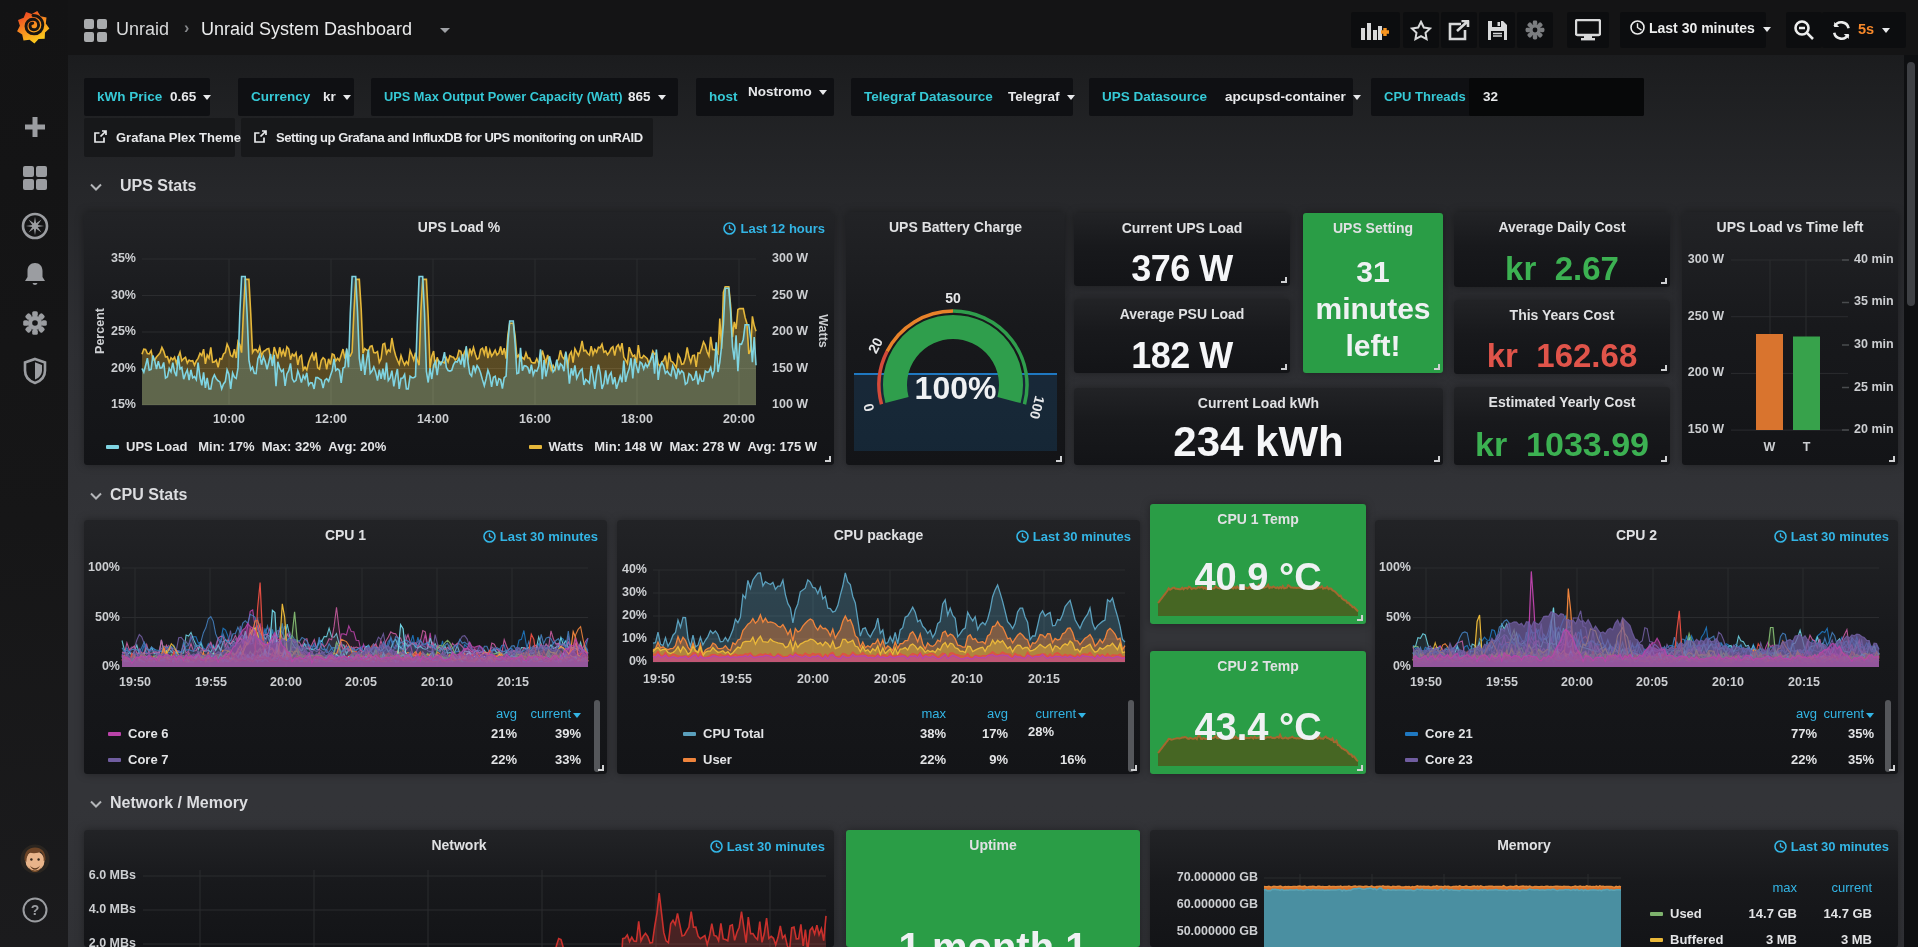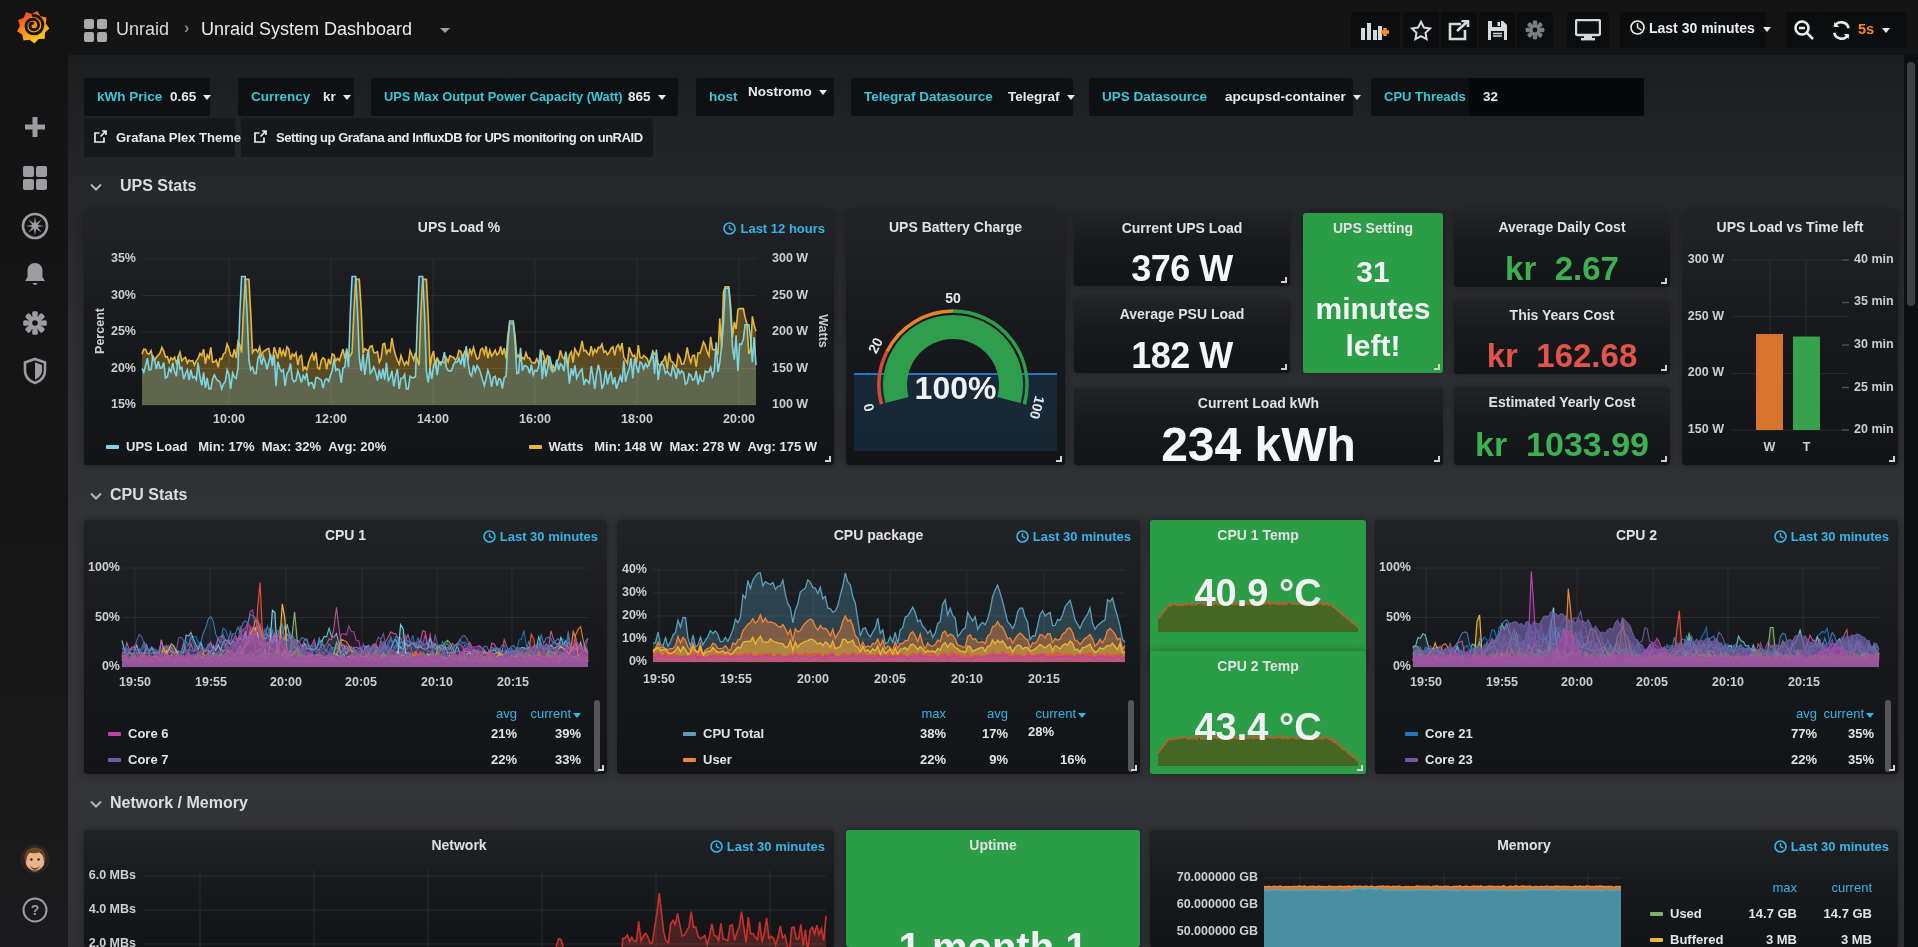--- a/index.html
+++ b/index.html
@@ -298,21 +298,21 @@
     <div class="bignum" style="top:38px;font-size:36px;line-height:1;color:#f5f6f8"><span style="letter-spacing:-0.5px">376 W</span></div>
     <i class="rs"></i>
   </div>
 <div class="panel" style="left:1074px;top:299px;width:216px;height:74px">
     <div class="pt">Average PSU Load</div>
     <div class="bignum" style="top:39px;font-size:36px;line-height:1;color:#f5f6f8"><span style="letter-spacing:-0.5px">182 W</span></div>
     <i class="rs"></i>
   </div>
 <div class="panel" style="left:1074px;top:388px;width:369px;height:77px">
     <div class="pt">Current Load kWh</div>
-    <div class="bignum" style="top:33px;font-size:48px;line-height:1;color:#f5f6f8">234 kWh</div>
+    <div class="bignum" style="top:33px;font-size:42px;line-height:1;color:#f5f6f8">234 kWh</div>
     <i class="rs"></i>
   </div>
 <div class="panel green" style="left:1303px;top:213px;width:140px;height:160px">
     <div class="pt">UPS Setting</div>
     <div class="bignum" style="top:40px;font-size:30px;line-height:37px">31<br>minutes<br>left!</div>
     <i class="rs"></i>
   </div>
 <div class="panel" style="left:1454px;top:212px;width:216px;height:75px">
     <div class="pt">Average Daily Cost</div>
     <div class="bignum" style="top:40px;font-size:33px;line-height:1;color:#3cb152">kr&nbsp;&nbsp;2.67</div>
@@ -563,21 +563,21 @@
     <div class="leg" style="left:239px;top:206px;width:90px;text-align:right">38%</div>
     <div class="leg" style="left:301px;top:206px;width:90px;text-align:right">17%</div>
     <div class="leg" style="left:379px;top:204px;width:90px;text-align:center">28%</div>
     <div class="leg" style="left:66px;top:232px"><span class="sw" style="background:#EF843C"></span>User</div>
     <div class="leg" style="left:239px;top:232px;width:90px;text-align:right">22%</div>
     <div class="leg" style="left:301px;top:232px;width:90px;text-align:right">9%</div>
     <div class="leg" style="left:379px;top:232px;width:90px;text-align:right">16%</div>
     <div class="abs" style="left:511px;top:180px;width:6px;height:72px;background:#55575b;border-radius:3px"></div>
     <i class="rs"></i>
   </div>
-<div class="panel green" style="left:1150px;top:520px;width:216px;height:144px">
+<div class="panel green" style="left:1150px;top:504px;width:216px;height:120px">
     <div class="pt">CPU 1 Temp</div>
     <div class="bignum" style="top:54px;font-size:38px;line-height:1">40.9 °C</div>
     <svg class="abs" style="" width="216" height="120" viewBox="0 0 216 120">
       <polygon points="8,112 8.0,99.0 9.3,97.3 10.7,95.5 12.0,93.8 13.4,92.0 14.7,90.3 16.1,88.5 17.4,86.8 18.7,84.3 20.1,85.7 21.4,84.9 22.8,83.9 24.1,83.5 25.4,84.7 26.8,84.7 28.1,85.0 29.5,85.3 30.8,85.2 32.2,83.8 33.5,85.3 34.8,84.0 36.2,84.1 37.5,84.7 38.9,82.7 40.2,83.4 41.6,85.0 42.9,84.4 44.2,84.1 45.6,84.6 46.9,84.3 48.3,83.1 49.6,83.6 51.0,83.3 52.3,82.8 53.6,84.5 55.0,83.4 56.3,85.0 57.7,83.7 59.0,84.6 60.3,84.6 61.7,84.5 63.0,84.6 64.4,84.3 65.7,82.5 67.1,83.6 68.4,84.1 69.7,84.4 71.1,83.4 72.4,84.1 73.8,82.9 75.1,84.3 76.5,83.7 77.8,84.0 79.1,83.9 80.5,83.1 81.8,83.7 83.2,84.5 84.5,82.9 85.9,84.3 87.2,82.4 88.5,84.1 89.9,83.6 91.2,84.1 92.6,84.0 93.9,84.1 95.2,83.3 96.6,84.0 97.9,84.4 99.3,83.0 100.6,83.9 102.0,84.2 103.3,84.1 104.6,82.7 106.0,82.5 107.3,83.9 108.7,80.9 110.0,81.9 111.4,81.2 112.7,83.8 114.0,83.8 115.4,83.1 116.7,82.9 118.1,80.8 119.4,84.0 120.8,83.2 122.1,83.6 123.4,82.5 124.8,83.5 126.1,84.1 127.5,83.2 128.8,84.4 130.1,83.0 131.5,84.1 132.8,82.1 134.2,84.3 135.5,84.1 136.9,83.7 138.2,81.2 139.5,82.0 140.9,83.4 142.2,83.4 143.6,83.7 144.9,83.6 146.3,84.0 147.6,83.7 148.9,83.8 150.3,83.6 151.6,83.7 153.0,83.1 154.3,83.5 155.7,83.5 157.0,84.3 158.3,84.3 159.7,83.6 161.0,84.8 162.4,83.5 163.7,84.2 165.0,84.5 166.4,84.2 167.7,83.6 169.1,83.3 170.4,83.5 171.8,82.3 173.1,84.6 174.4,84.0 175.8,84.1 177.1,82.8 178.5,85.1 179.8,84.4 181.2,84.7 182.5,86.4 183.8,86.8 185.2,87.7 186.5,89.1 187.9,90.7 189.2,92.1 190.6,91.5 191.9,94.4 193.2,95.4 194.6,96.2 195.9,96.5 197.3,98.9 198.6,98.6 199.9,100.5 201.3,101.5 202.6,103.2 204.0,103.1 205.3,104.6 206.7,105.9 208.0,107.5 208,112" fill="rgba(90,65,12,0.6)"></polygon>
       <polyline points="8.0,99.0 9.3,97.3 10.7,95.5 12.0,93.8 13.4,92.0 14.7,90.3 16.1,88.5 17.4,86.8 18.7,84.3 20.1,85.7 21.4,84.9 22.8,83.9 24.1,83.5 25.4,84.7 26.8,84.7 28.1,85.0 29.5,85.3 30.8,85.2 32.2,83.8 33.5,85.3 34.8,84.0 36.2,84.1 37.5,84.7 38.9,82.7 40.2,83.4 41.6,85.0 42.9,84.4 44.2,84.1 45.6,84.6 46.9,84.3 48.3,83.1 49.6,83.6 51.0,83.3 52.3,82.8 53.6,84.5 55.0,83.4 56.3,85.0 57.7,83.7 59.0,84.6 60.3,84.6 61.7,84.5 63.0,84.6 64.4,84.3 65.7,82.5 67.1,83.6 68.4,84.1 69.7,84.4 71.1,83.4 72.4,84.1 73.8,82.9 75.1,84.3 76.5,83.7 77.8,84.0 79.1,83.9 80.5,83.1 81.8,83.7 83.2,84.5 84.5,82.9 85.9,84.3 87.2,82.4 88.5,84.1 89.9,83.6 91.2,84.1 92.6,84.0 93.9,84.1 95.2,83.3 96.6,84.0 97.9,84.4 99.3,83.0 100.6,83.9 102.0,84.2 103.3,84.1 104.6,82.7 106.0,82.5 107.3,83.9 108.7,80.9 110.0,81.9 111.4,81.2 112.7,83.8 114.0,83.8 115.4,83.1 116.7,82.9 118.1,80.8 119.4,84.0 120.8,83.2 122.1,83.6 123.4,82.5 124.8,83.5 126.1,84.1 127.5,83.2 128.8,84.4 130.1,83.0 131.5,84.1 132.8,82.1 134.2,84.3 135.5,84.1 136.9,83.7 138.2,81.2 139.5,82.0 140.9,83.4 142.2,83.4 143.6,83.7 144.9,83.6 146.3,84.0 147.6,83.7 148.9,83.8 150.3,83.6 151.6,83.7 153.0,83.1 154.3,83.5 155.7,83.5 157.0,84.3 158.3,84.3 159.7,83.6 161.0,84.8 162.4,83.5 163.7,84.2 165.0,84.5 166.4,84.2 167.7,83.6 169.1,83.3 170.4,83.5 171.8,82.3 173.1,84.6 174.4,84.0 175.8,84.1 177.1,82.8 178.5,85.1 179.8,84.4 181.2,84.7 182.5,86.4 183.8,86.8 185.2,87.7 186.5,89.1 187.9,90.7 189.2,92.1 190.6,91.5 191.9,94.4 193.2,95.4 194.6,96.2 195.9,96.5 197.3,98.9 198.6,98.6 199.9,100.5 201.3,101.5 202.6,103.2 204.0,103.1 205.3,104.6 206.7,105.9 208.0,107.5" fill="none" stroke="#a4682f" stroke-width="2"></polyline>
     </svg>
     <i class="rs"></i>
   </div>
 <div class="panel green" style="left:1150px;top:651px;width:216px;height:123px">
     <div class="pt">CPU 2 Temp</div>

